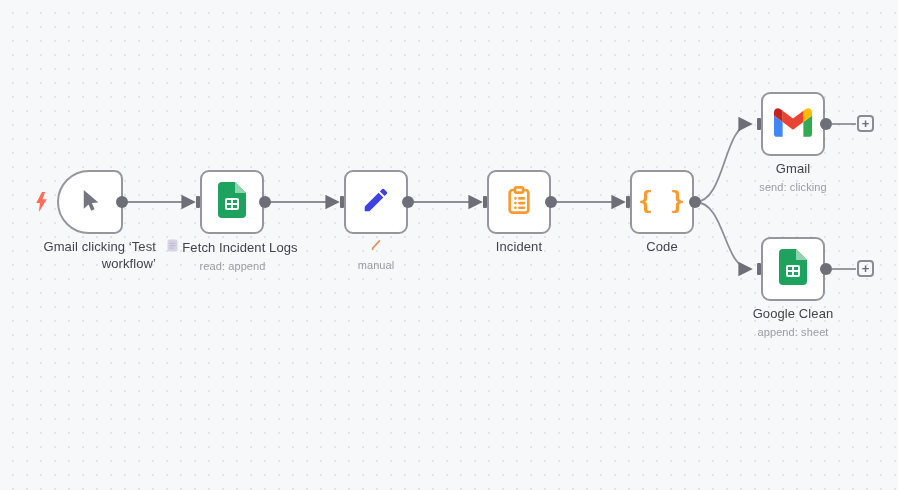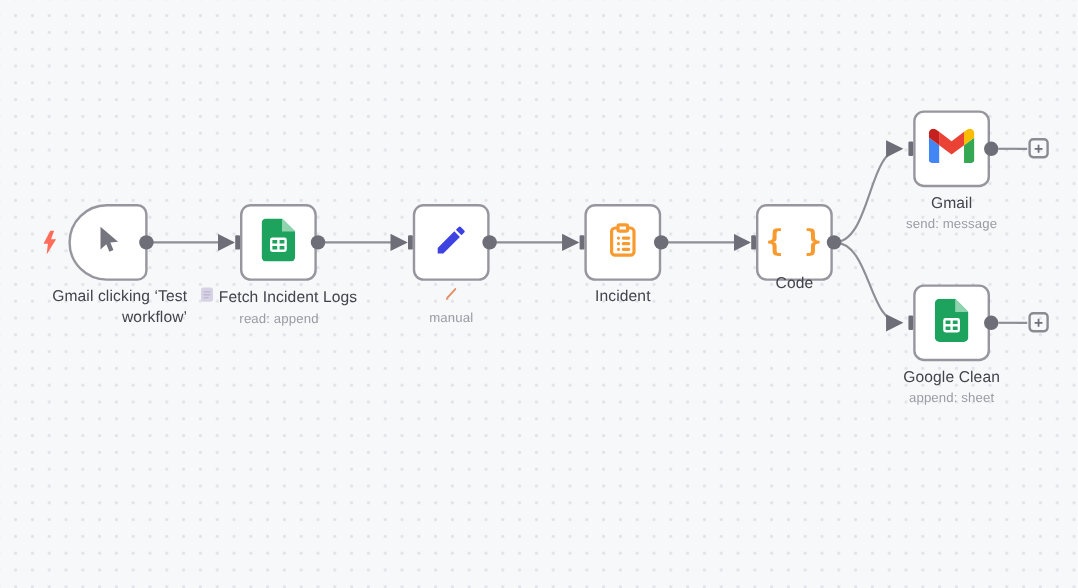--- a/index.html
+++ b/index.html
@@ -197,27 +197,27 @@
         </svg>
       </span>
     </span>
     <span class="subtitle">manual</span>
   </div>
 
   <div class="label" style="left:458px; top:239px; width:122px;">
     <span>Incident</span>
   </div>
 
-  <div class="label" style="left:612px; top:228px; width:100px;">
+  <div class="label" style="left:612px; top:239px; width:100px;">
     <span>Code</span>
   </div>
 
   <div class="label" style="left:723px; top:161px; width:140px;">
     <span>Gmail</span>
-    <span class="subtitle">send: message</span>
+    <span class="subtitle">send: clicking</span>
   </div>
 
   <div class="label" style="left:723px; top:306px; width:140px;">
     <span>Google Clean</span>
     <span class="subtitle">append: sheet</span>
   </div>
 
 </div>
 
 </body></html>

